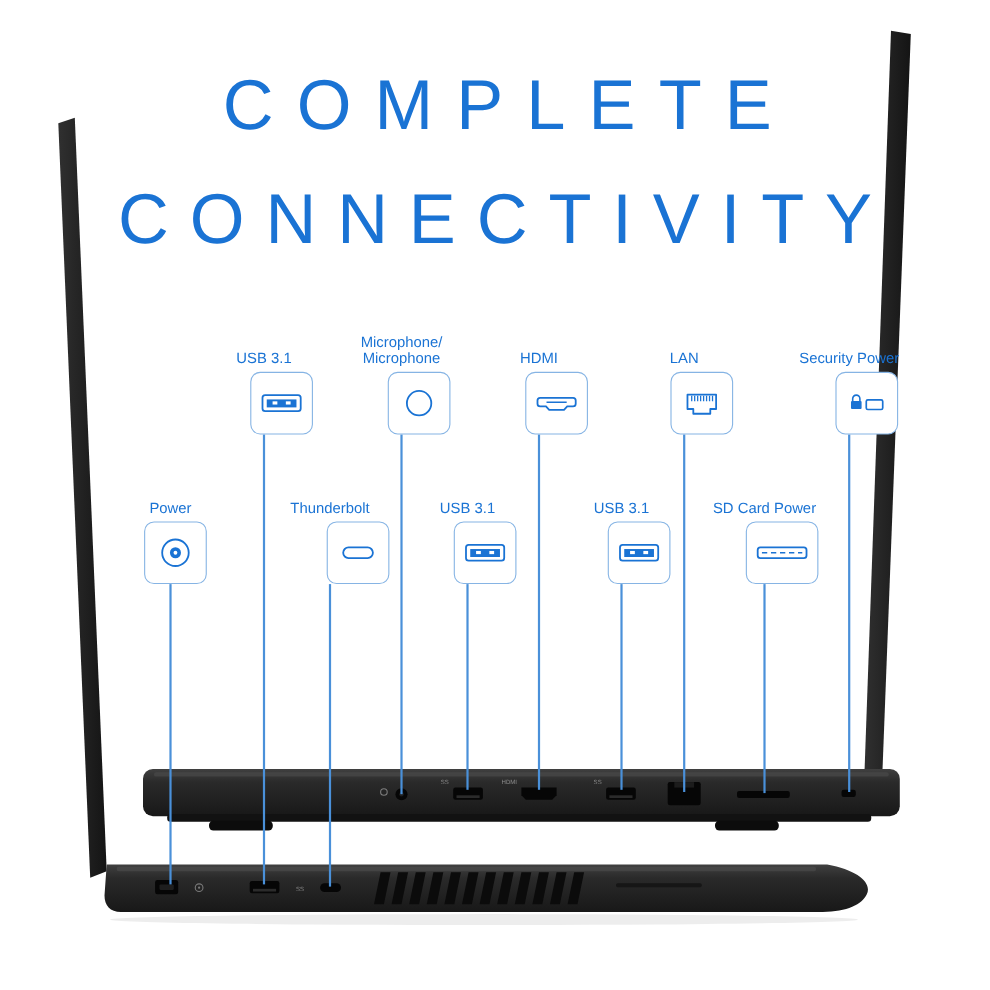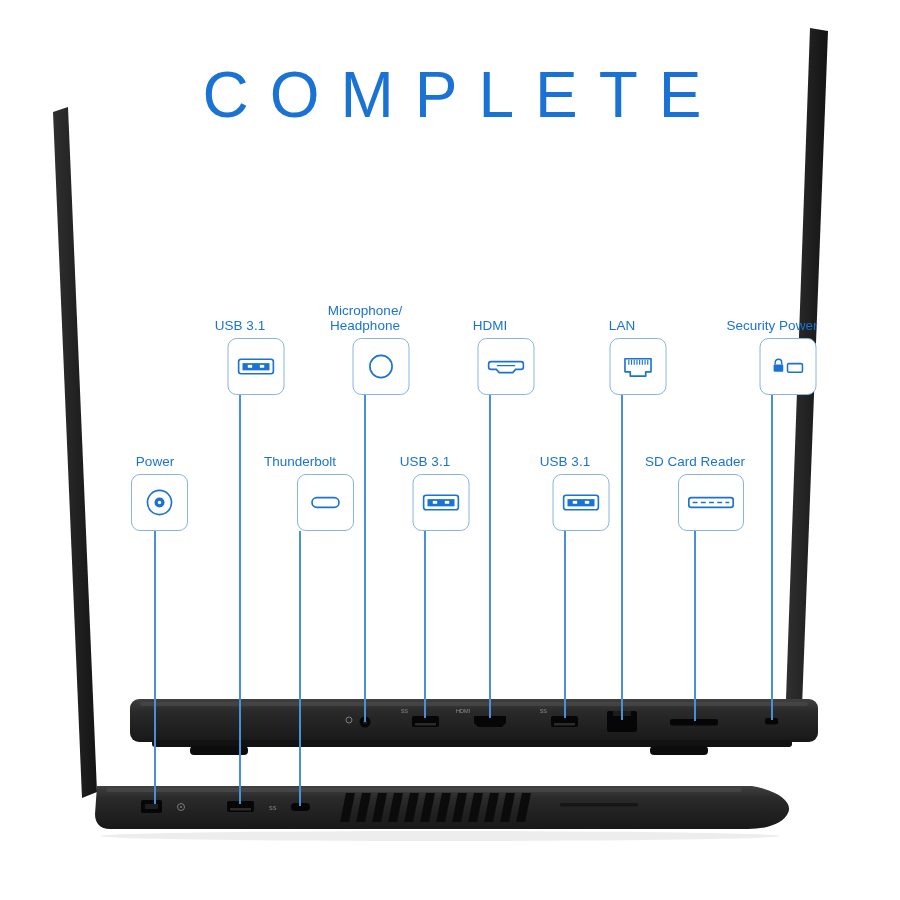--- a/index.html
+++ b/index.html
@@ -28,20 +28,21 @@
   }
   .callout-box svg{display:block;width:100%;height:100%;}
 </style>
 </head>
 <body>
 
 <div class="stage">
 
   <div class="title">
     <div class="title-line l1">COMPLETE</div>
+    <div class="title-line l2">CONNECTIVITY</div>
   </div>
 
   <svg class="stage-art" width="900" height="900" viewBox="0 0 900 900">
     <defs>
       <linearGradient id="gBody" x1="0" y1="0" x2="0" y2="1">
         <stop offset="0" stop-color="#404040"></stop>
         <stop offset="0.28" stop-color="#2a2a2a"></stop>
         <stop offset="1" stop-color="#181818"></stop>
       </linearGradient>
       <linearGradient id="gScreen" x1="0" y1="0" x2="1" y2="0">
@@ -137,21 +138,21 @@
         <div class="callout-box" style="width: 57px; border-color: rgb(134, 180, 228);">
           <span style="display: block; width: 100%; height: 100%;">
             <svg viewBox="0 0 57 57">
               <rect x="14.5" y="23.5" width="28" height="10" rx="5" fill="none" stroke="#1a73d4" stroke-width="1.7"></rect>
             </svg>
           </span>
         </div>
       </div>
       <div class="callout-line" style="left: 364px; top: 395px; height: 327px; background: rgb(74, 144, 217);"></div>
       <div class="callout" style="left: 365px; top: 338px; width: 57px;">
-        <div class="callout-label" style="color: rgb(26, 115, 212);"><span>Microphone/</span><br><span>Headphone</span></div>
+        <div class="callout-label" style="color: rgb(26, 115, 212);"><span>Microphone/</span><br><span>Microphone</span></div>
         <div class="callout-box" style="width: 57px; border-color: rgb(134, 180, 228);">
           <span style="display: block; width: 100%; height: 100%;">
             <svg viewBox="0 0 57 57">
               <circle cx="28.5" cy="28.5" r="11.5" fill="none" stroke="#1a73d4" stroke-width="1.7"></circle>
             </svg>
           </span>
         </div>
       </div>
       <div class="callout-line" style="left: 424px; top: 531px; height: 187px; background: rgb(74, 144, 217);"></div>
       <div class="callout" style="left: 425px; top: 474px; width: 57px;">
@@ -209,21 +210,21 @@
                 <line x1="33" y1="21.6" x2="33" y2="26.8"></line>
                 <line x1="35.8" y1="21.6" x2="35.8" y2="26.8"></line>
                 <line x1="38.6" y1="21.6" x2="38.6" y2="26.8"></line>
               </g>
             </svg>
           </span>
         </div>
       </div>
       <div class="callout-line" style="left: 694px; top: 531px; height: 190px; background: rgb(74, 144, 217);"></div>
       <div class="callout" style="left: 695px; top: 474px; width: 66px;">
-        <div class="callout-label" style="color: rgb(26, 115, 212);"><span>SD Card Reader</span></div>
+        <div class="callout-label" style="color: rgb(26, 115, 212);"><span>SD Card Power</span></div>
         <div class="callout-box" style="width: 66px; border-color: rgb(134, 180, 228);">
           <span style="display: block; width: 100%; height: 100%;">
             <svg viewBox="0 0 66 57">
               <rect x="10" y="23.5" width="46" height="10" rx="2.5" fill="none" stroke="#1a73d4" stroke-width="1.7"></rect>
               <line x1="14" y1="28.5" x2="52" y2="28.5" stroke="#1a73d4" stroke-width="1.5" stroke-dasharray="5 3.5"></line>
             </svg>
           </span>
         </div>
       </div>
       <div class="callout-line" style="left: 771px; top: 395px; height: 325px; background: rgb(74, 144, 217);"></div>

